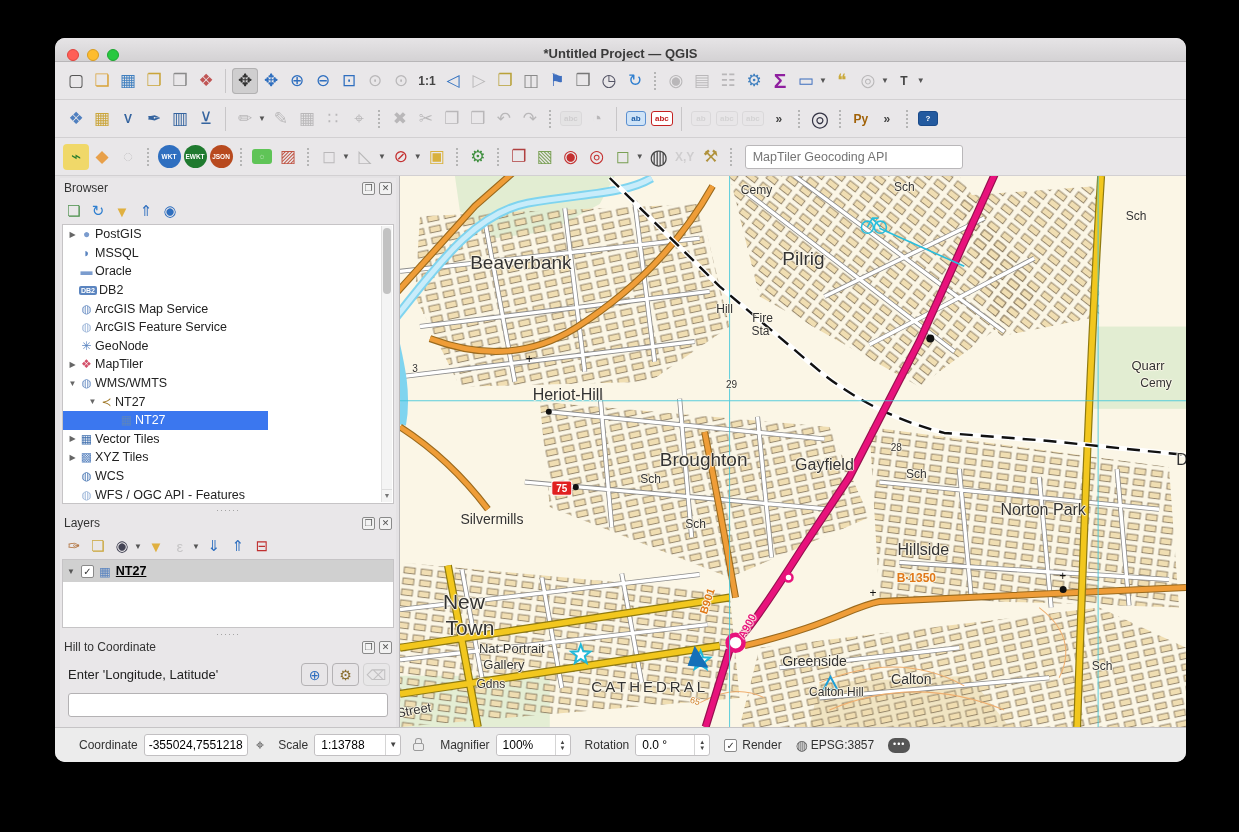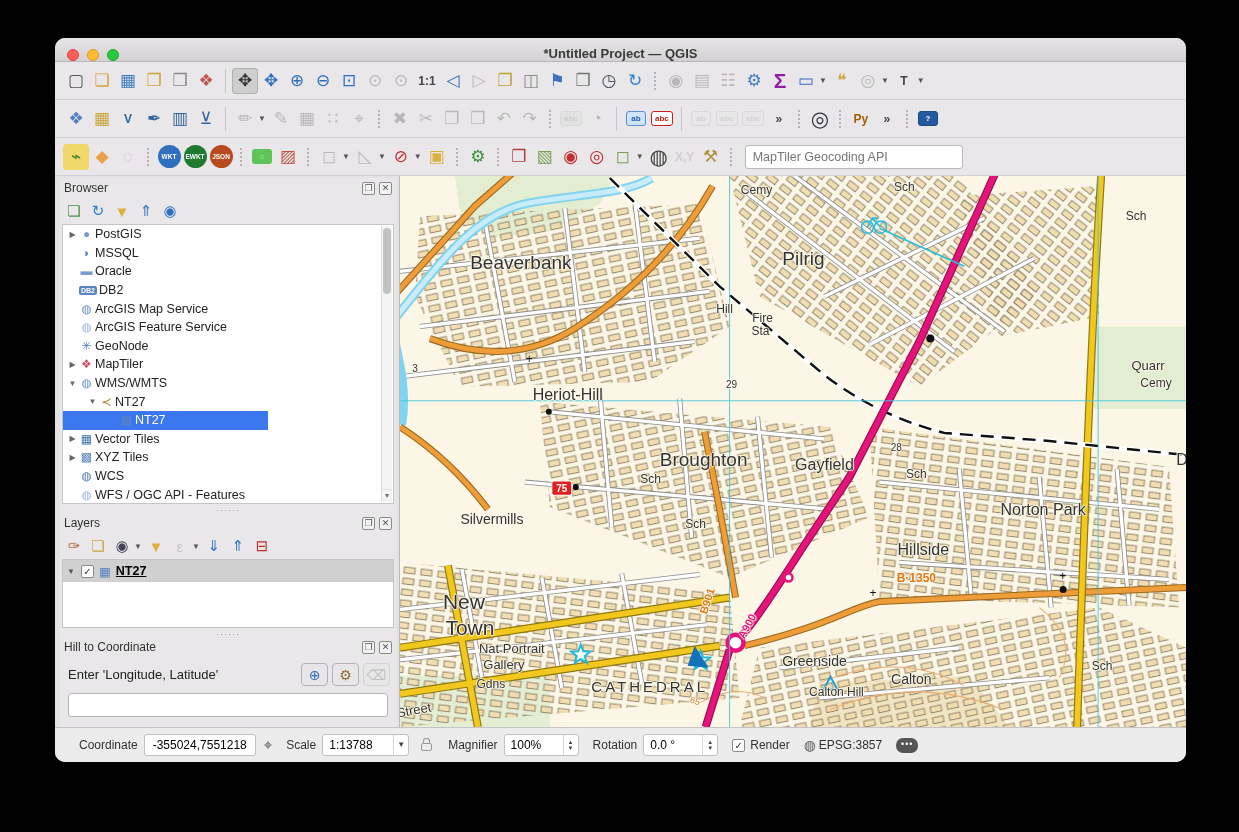--- a/index.html
+++ b/index.html
@@ -754,21 +754,21 @@
           <div class="map-label" style="left: 14.9809px; top: 191.696px; font-size: 10px; transform: translate(-50%, -50%);">3</div>
           <div class="map-label" style="left: 331.578px; top: 207.754px; font-size: 10px; transform: translate(-50%, -50%);">29</div>
           <div class="map-label" style="left: 496.368px; top: 270.984px; font-size: 10px; transform: translate(-50%, -50%);">28</div>
           <div class="map-label" style="left: 782.005px; top: 284.031px; font-size: 16px; transform: translate(-50%, -50%);">D</div>
         </div>
     </div>
   </div>
 
   <div id="statusbar">
     <span class="sb-label">Coordinate</span>
-    <input class="sb-input" style="width: 112px;" value="-355024,7551218">
+    <input class="sb-input" style="width: 104px;" value="-355024,7551218">
     <span style="font-size:15px;color:#555;margin-left:8px">⌖</span>
     <span class="sb-label">Scale</span>
     <span class="spin">
       <input class="sb-input" style="width: 70px; border: none; text-align: left; padding-left: 6px;" value="1:13788">
       <span class="arrows" style="font-size:8px">▼</span>
     </span>
     <span class="lock"></span>
     <span class="sb-label">Magnifier</span>
     <span class="spin">
       <input class="sb-input" style="width: 58px; border: none; text-align: left; padding-left: 6px;" value="100%">

